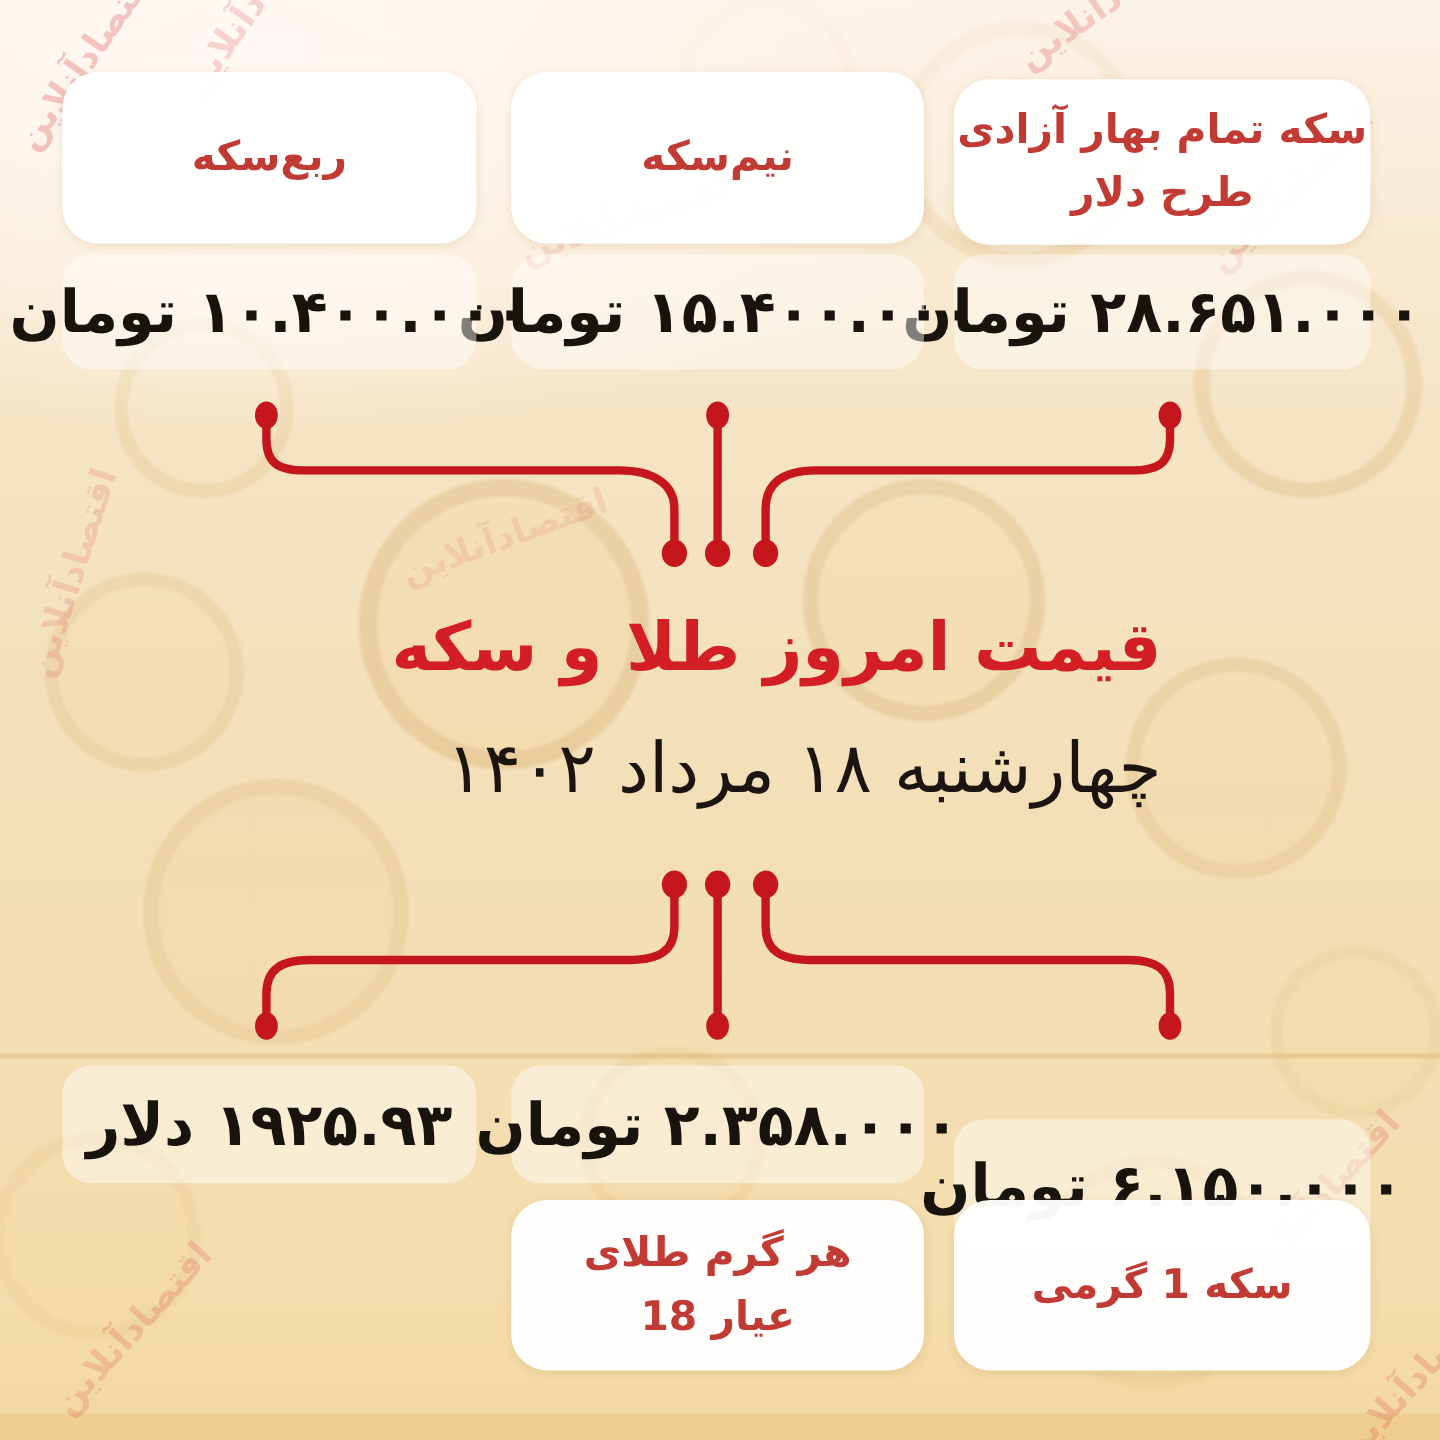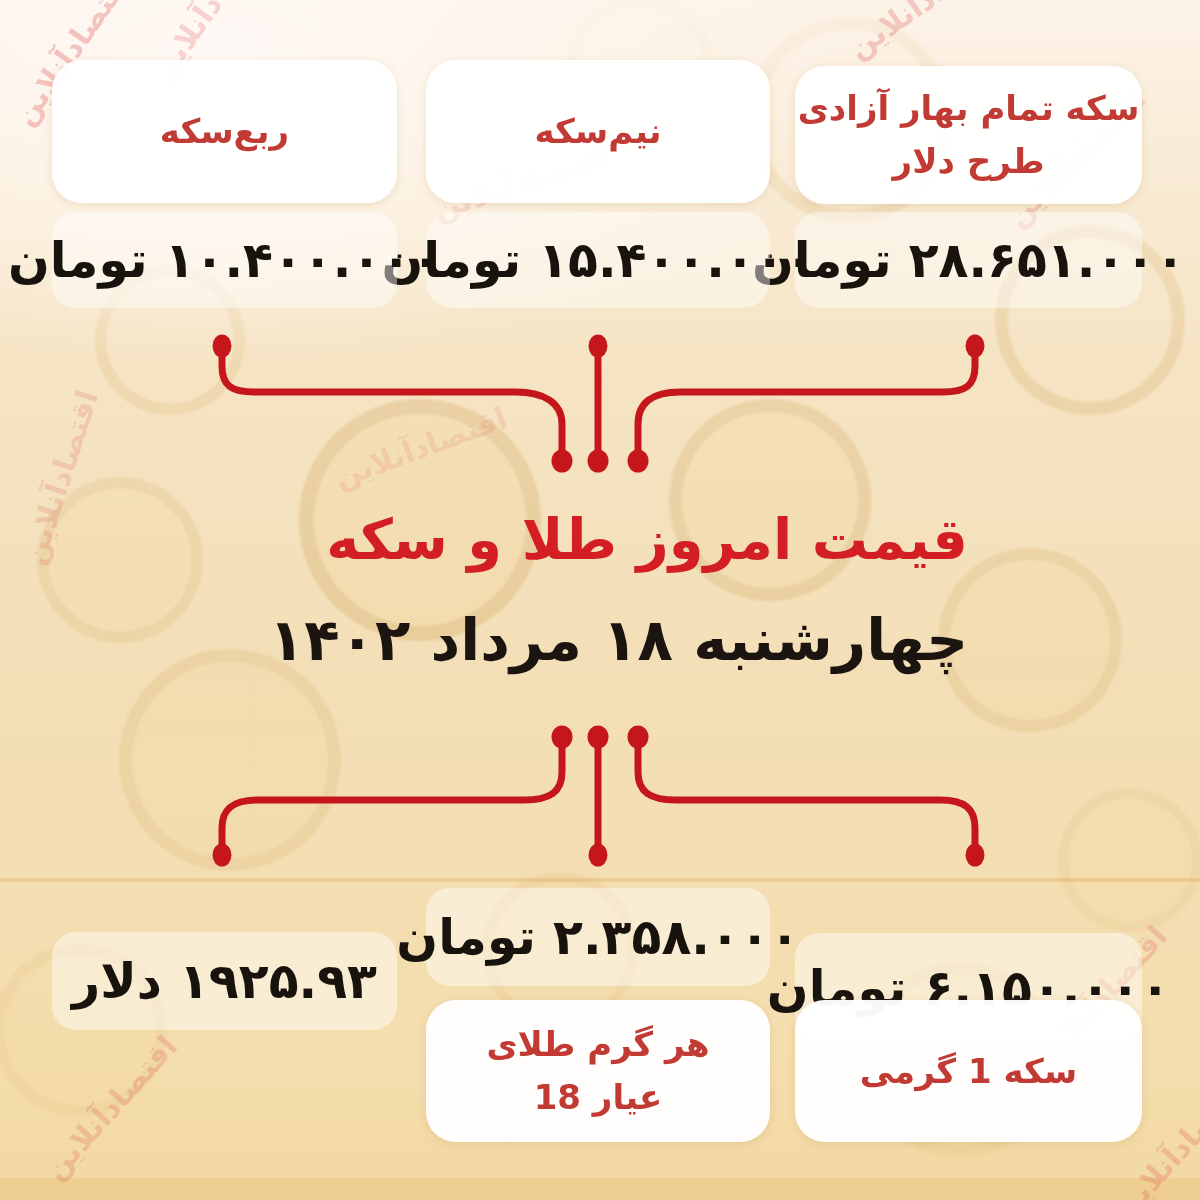--- a/index.html
+++ b/index.html
@@ -59,21 +59,21 @@
   }
   .card .line{font-weight:bold;color:#c23a34;font-size:34px;line-height:1.55;}
   .pricebox{
     position:absolute;z-index:4;background:rgba(255,255,255,0.45);
     border-radius:24px;display:flex;align-items:center;justify-content:center;
   }
   .price{font-weight:bold;color:#19130e;font-size:49px;white-space:nowrap;letter-spacing:1px;}
   
   .title-wrap{position:absolute;left:0;top:492px;width:968px;z-index:4;text-align:right;}
   .main-title{font-weight:bold;color:#d31f24;font-size:56px;line-height:96px;}
-  .date-line{font-weight:bold;color:#1b1410;font-size:58px;line-height:104px;}
+  .date-line{font-weight:normal;color:#1b1410;font-size:58px;line-height:104px;}
 </style>
 </head>
 <body>
 
 <div class="stage">
 
   <div class="bg"></div>
   <div class="wash"></div>
   <div class="band b1"></div>
   <div class="band b2"></div>
@@ -143,21 +143,21 @@
     <div class="main-title">قیمت امروز طلا و سکه</div>
     <div class="date-line">چهارشنبه ۱۸ مرداد ۱۴۰۲</div>
   </div>
 
   <div class="pricebox" style="left:795px;top:888px;width:347px;height:110px;margin-top:45px;">
     <span class="price">۶.۱۵۰.۰۰۰ تومان</span>
   </div>
   <div class="pricebox" style="left:426px;top:888px;width:344px;height:98px;">
     <span class="price">۲.۳۵۸.۰۰۰ تومان</span>
   </div>
-  <div class="pricebox" style="left:52px;top:888px;width:345px;height:98px;margin-top:44px;">
+  <div class="pricebox" style="left:52px;top:888px;width:345px;height:98px;">
     <span class="price">۱۹۲۵.۹۳ دلار</span>
   </div>
 
   <div class="card" style="left:795px;top:1000px;width:347px;height:142px;">
     <div class="line">سکه 1 گرمی</div>
   </div>
   <div class="card" style="left:426px;top:1000px;width:344px;height:142px;">
     <div class="line">هر گرم طلای</div>
     <div class="line">عیار 18</div>
   </div>

